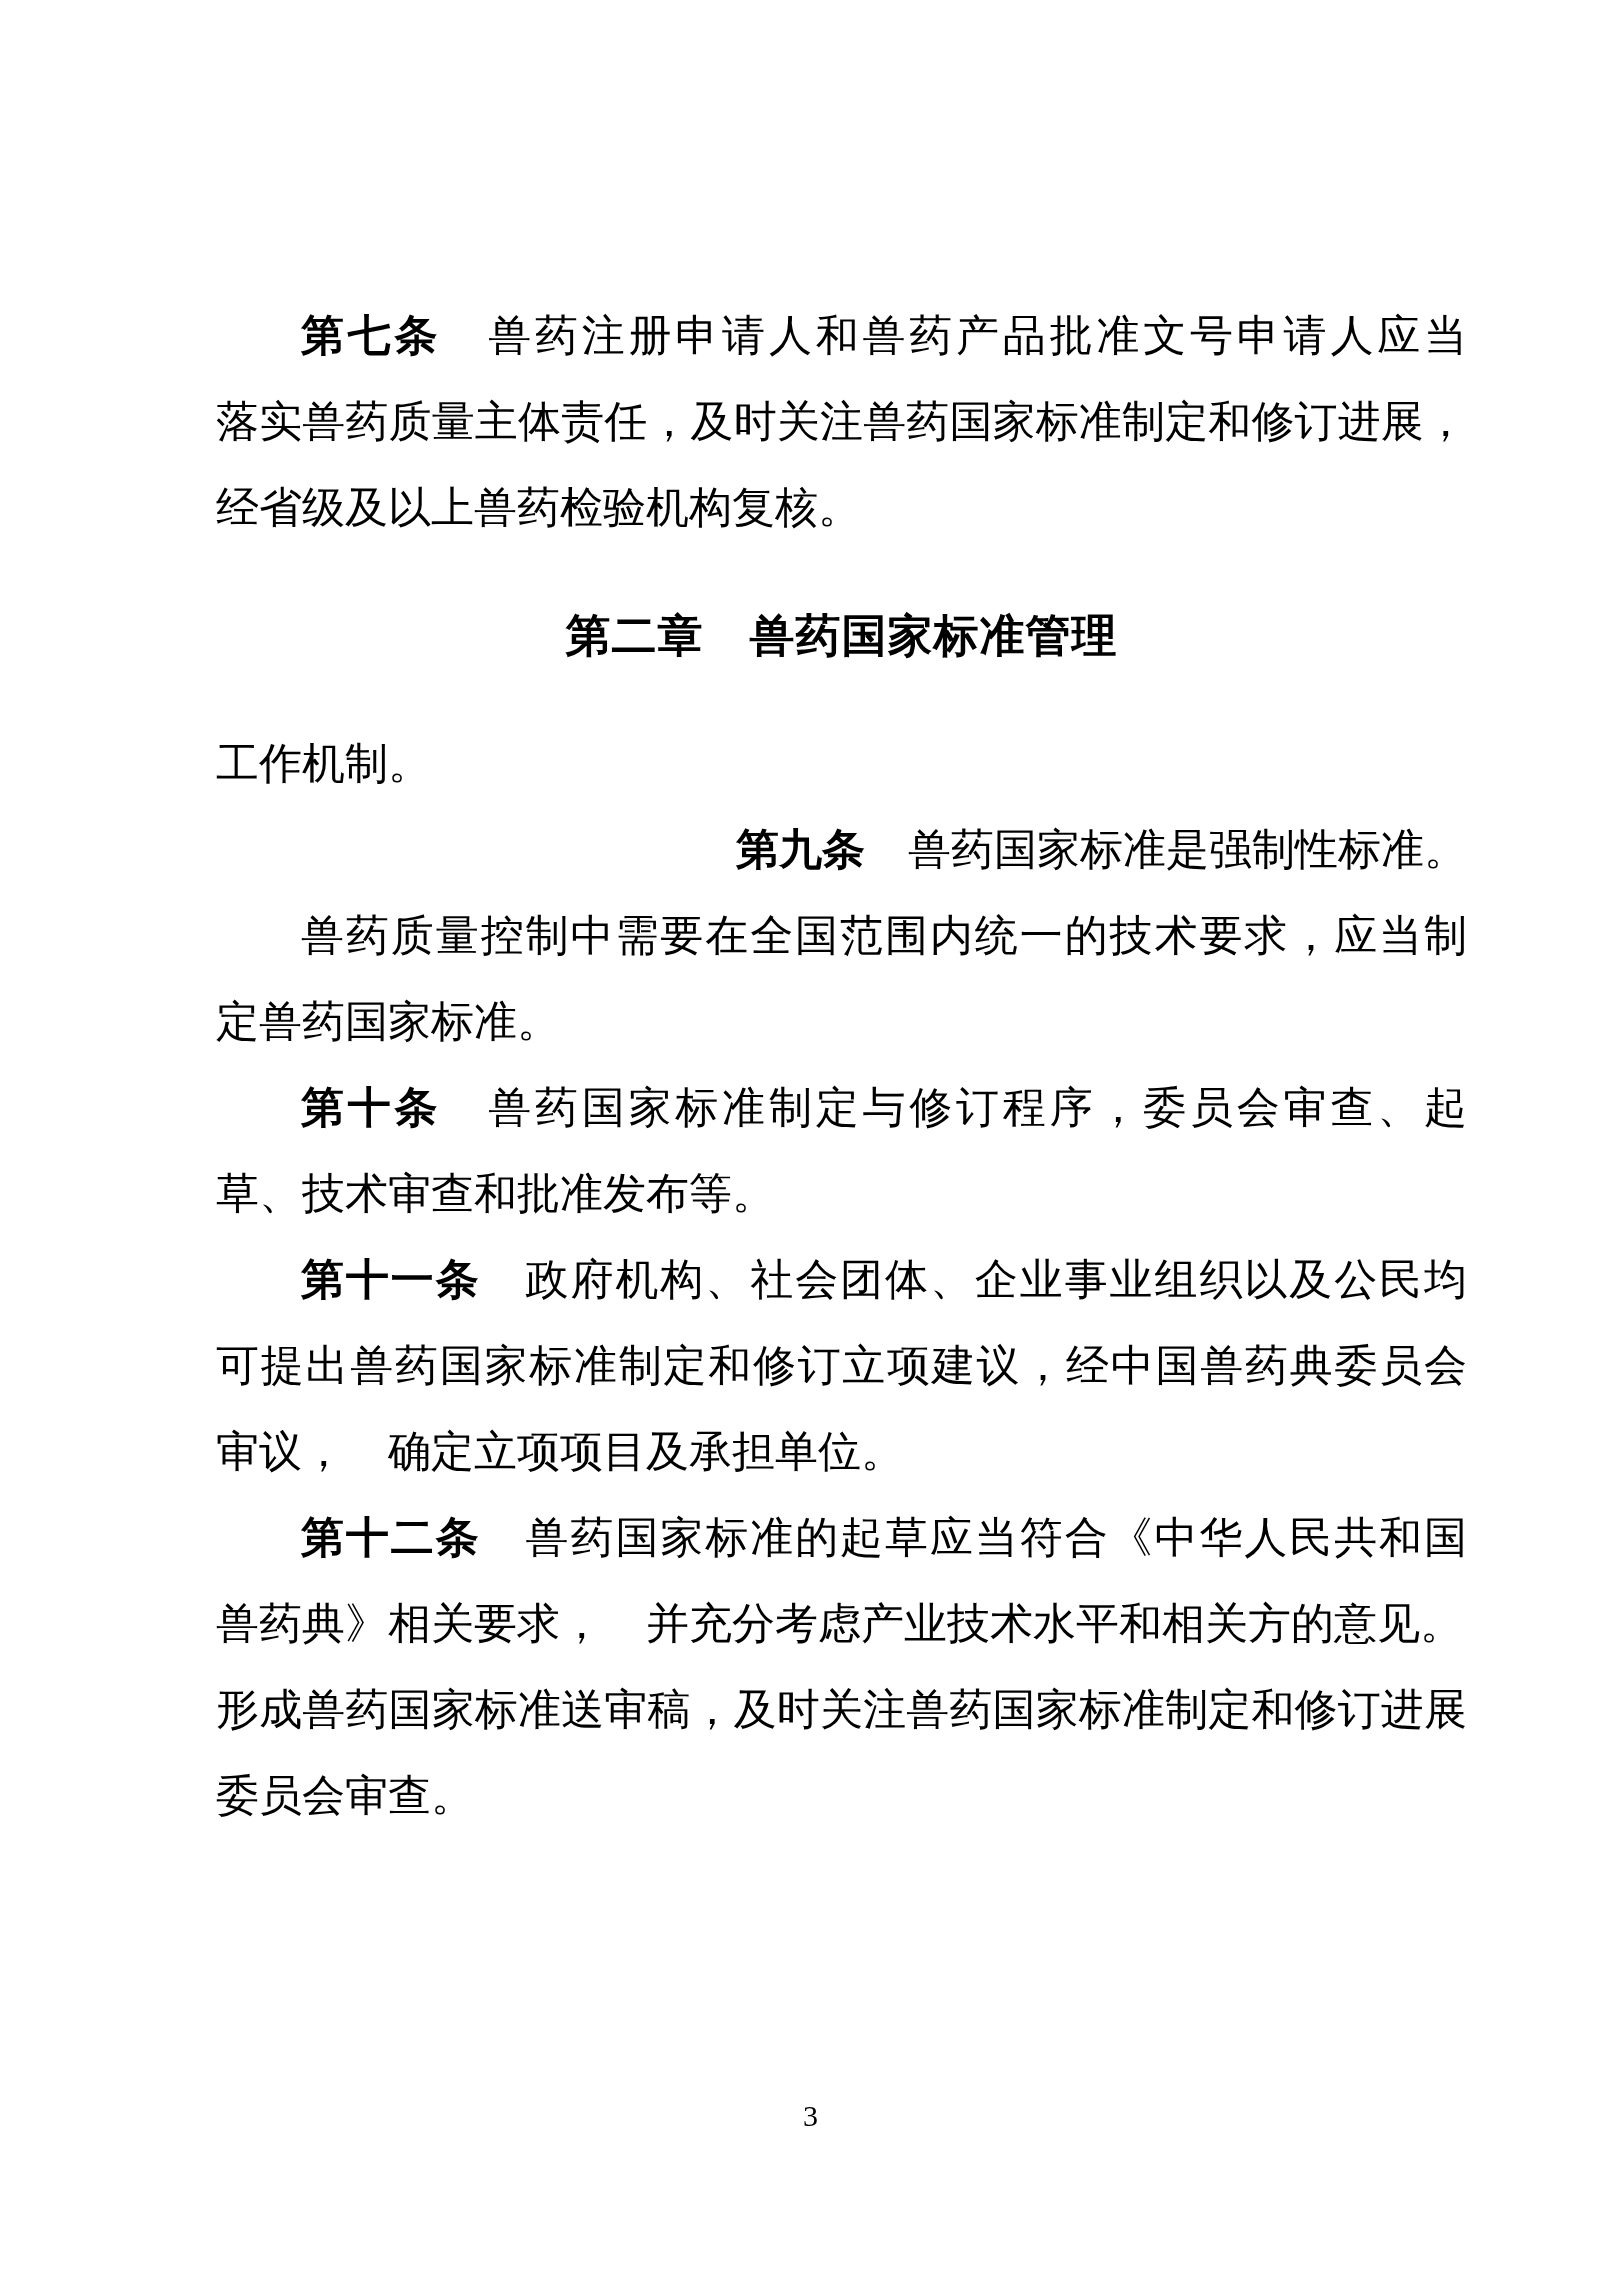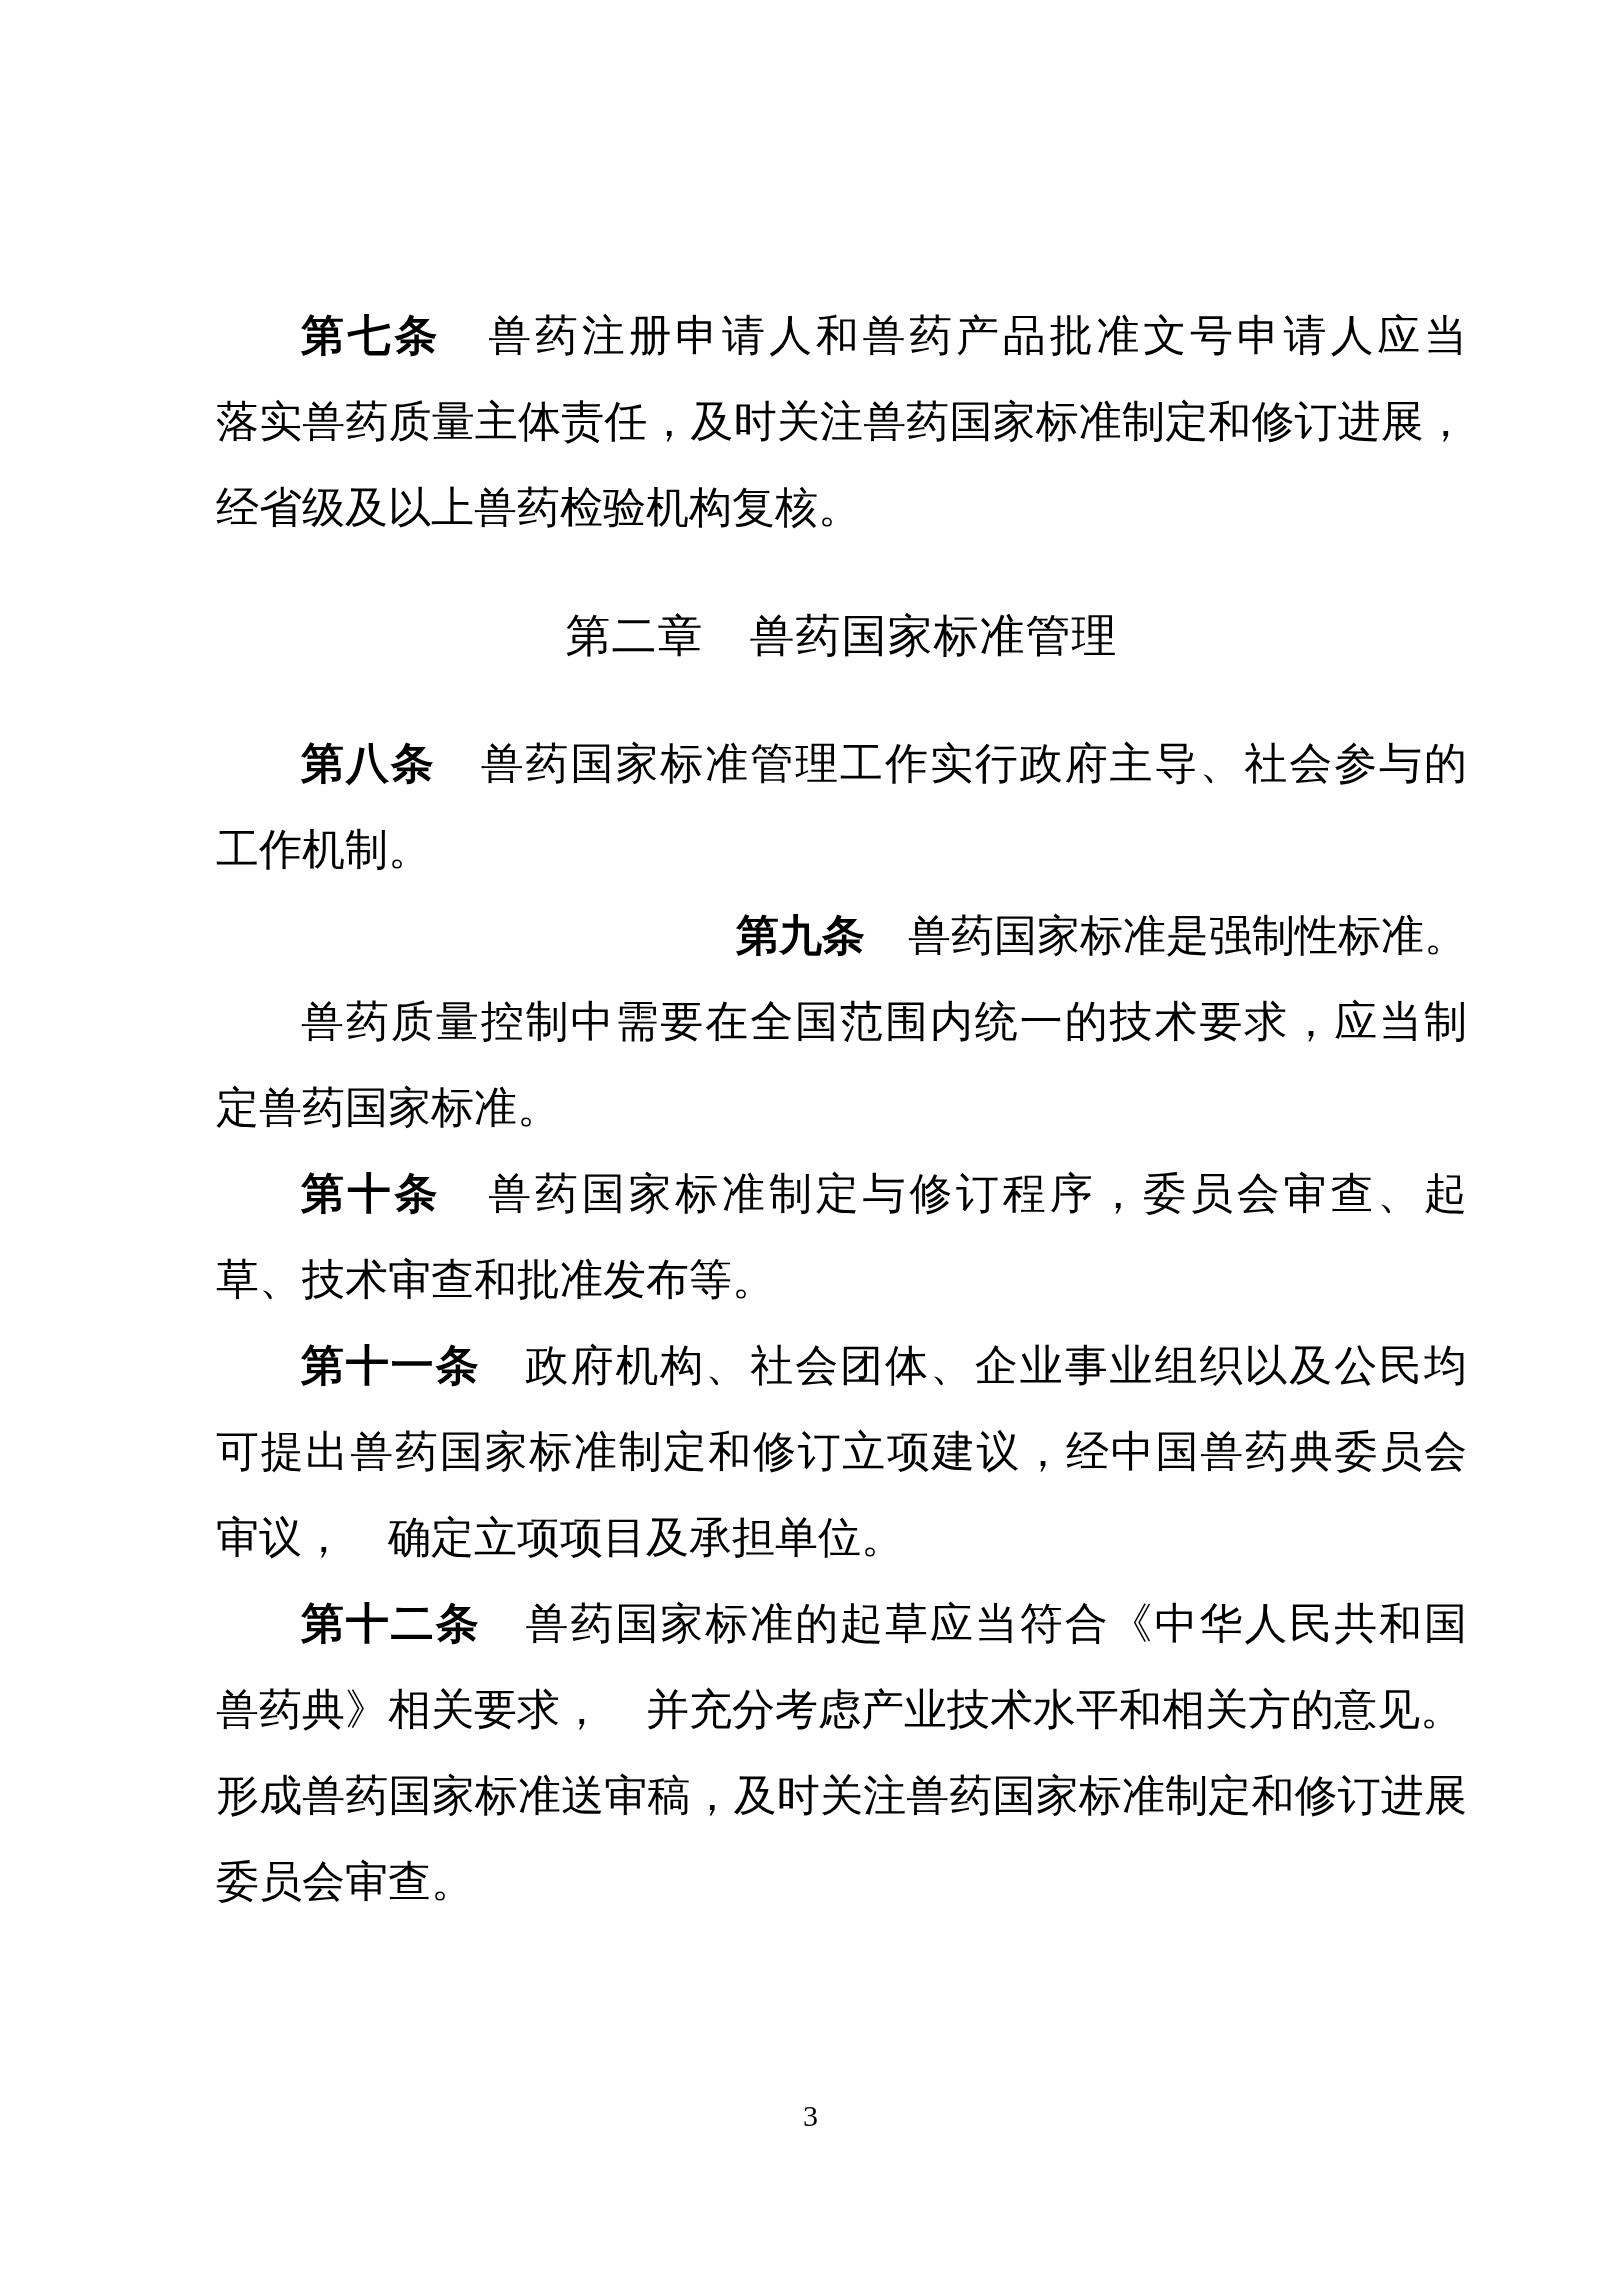--- a/index.html
+++ b/index.html
@@ -46,21 +46,21 @@
   .head {
     font-family: Liberation Serif, serif;
     font-weight: 700;
   }
   .chapter {
     height: 86px;
     line-height: 86px;
     margin: 42px 0;
     text-align: center;
     font-family: "Liberation Sans", sans-serif;
-    font-weight: 400;
+    font-weight: 700;
     font-size: 45px;
     letter-spacing: 1px;
   }
   .page-num {
     position: absolute;
     top: 2090px;
     left: 0;
     width: 100%;
     height: 51px;
     line-height: 51px;
@@ -77,21 +77,20 @@
 
     <div class="para">
       <div class="line full indent"><span class="head">第七条</span><span class="txt">　兽药注册申请人和兽药产品批准文号申请人应当</span></div>
       <div class="line full"><span class="txt">落实兽药质量主体责任，及时关注兽药国家标准制定和修订进展，</span></div>
       <div class="line"><span class="txt">经省级及以上兽药检验机构复核。</span></div>
     </div>
 
     <h2 class="chapter">第二章　兽药国家标准管理</h2>
 
     <div class="para">
-      <div class="line full indent"><span class="head">第八条</span><span class="txt">　兽药国家标准管理工作实行政府主导、社会参与的</span></div>
       <div class="line"><span class="txt">工作机制。</span></div>
     </div>
 
     <div class="para">
       <div class="line indent"><span class="head">第九条</span><span class="txt">　兽药国家标准是强制性标准。</span></div>
     </div>
 
     <div class="para">
       <div class="line full indent"><span class="txt">兽药质量控制中需要在全国范围内统一的技术要求，应当制</span></div>
       <div class="line"><span class="txt">定兽药国家标准。</span></div>

